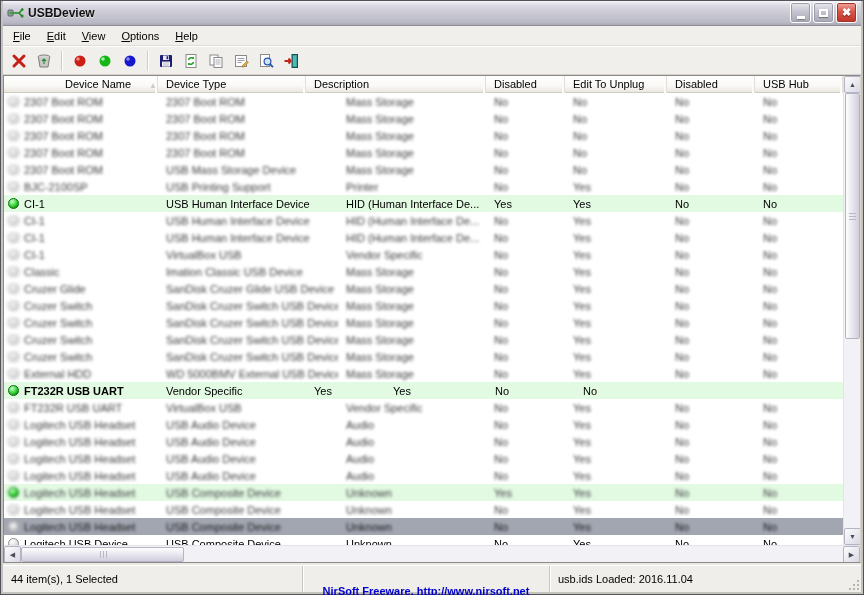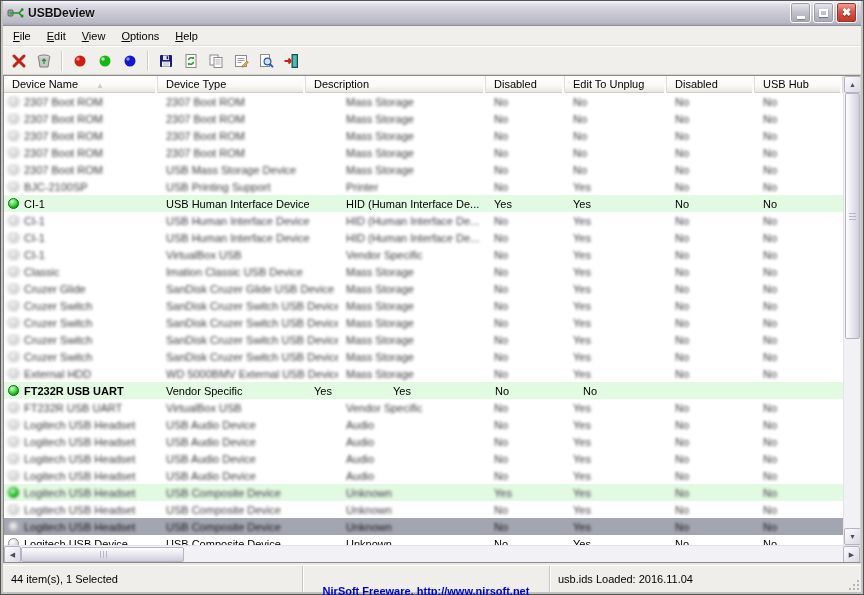--- a/index.html
+++ b/index.html
@@ -241,21 +241,21 @@
         <rect x="9" y="1.5" width="5.5" height="13" fill="#2a8a8a" stroke="#14504f"></rect>
         <rect x="10" y="2.5" width="3.5" height="11" fill="#55b8b4"></rect>
         <path d="M1.5 8 H8 M8 8 L5.5 5.5 M8 8 L5.5 10.5" stroke="#c22018" stroke-width="1.8" fill="none"></path>
       </svg>
     </span>
   </div>
 
   <div class="list-frame">
     <div class="list-main">
       <div class="hdr-row" id="hdr">
-          <div class="hdr-cell" style="width: 154px;">Device Name<span class="sort-arrow">▲</span></div>
+          <div class="hdr-cell" style="width: 154px; text-align: right;">Device Name<span class="sort-arrow">▲</span></div>
           <div class="hdr-cell" style="width: 148px;">Device Type</div>
           <div class="hdr-cell" style="width: 180px;">Description</div>
           <div class="hdr-cell" style="width: 79px;">Disabled</div>
           <div class="hdr-cell" style="width: 102px;">Edit To Unplug</div>
           <div class="hdr-cell" style="width: 88px;">Disabled</div>
           <div class="hdr-cell" style="width: 88px;">USB Hub</div>
         </div>
       <div class="rows" id="rows">
   <div class="row blur">
     <span class="cell c0" style="width: 154px;">

